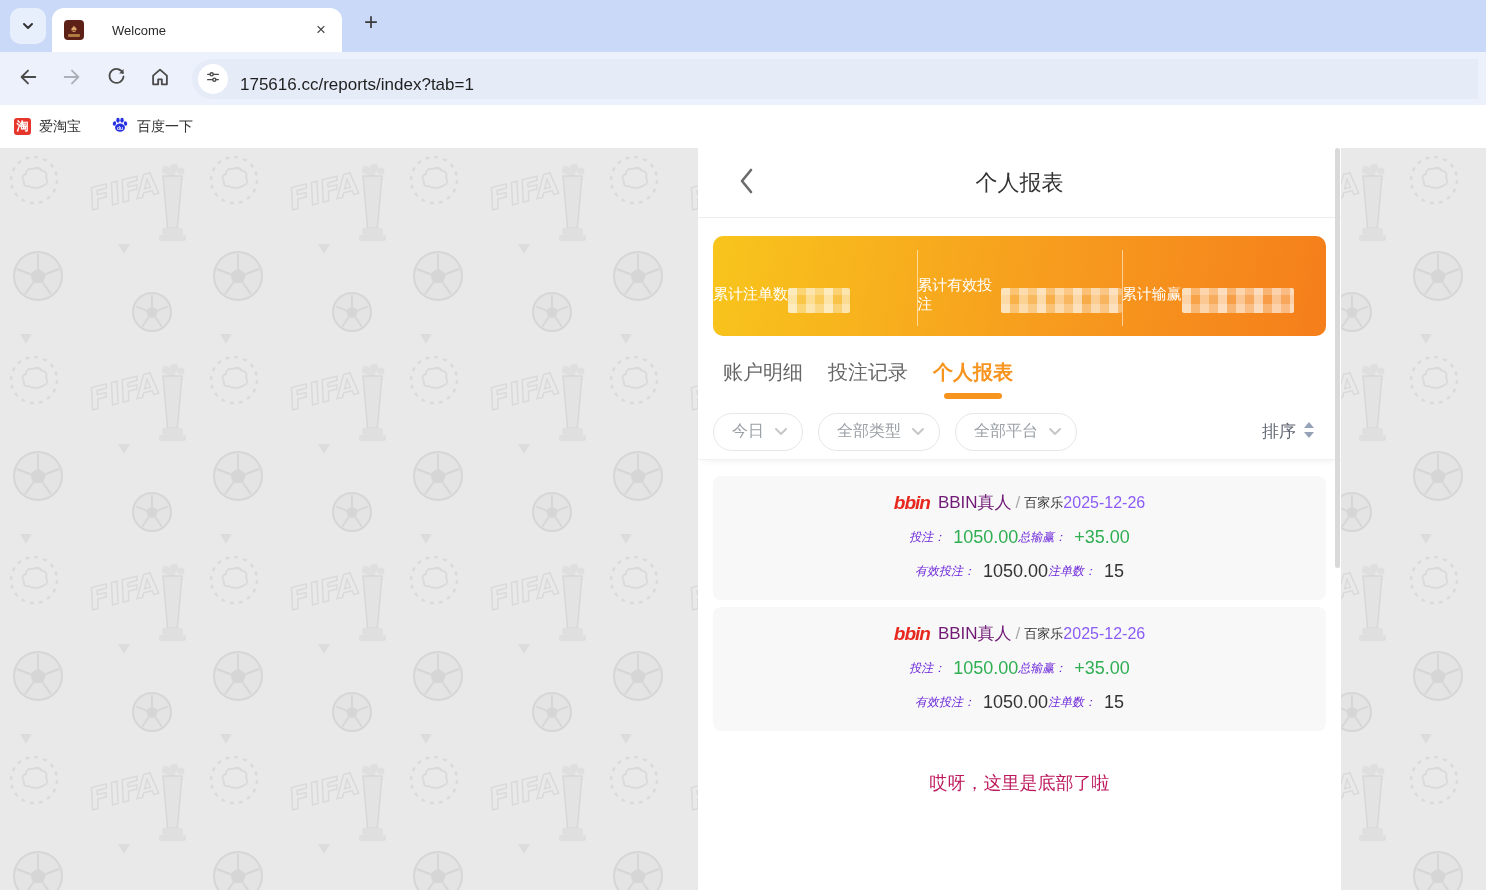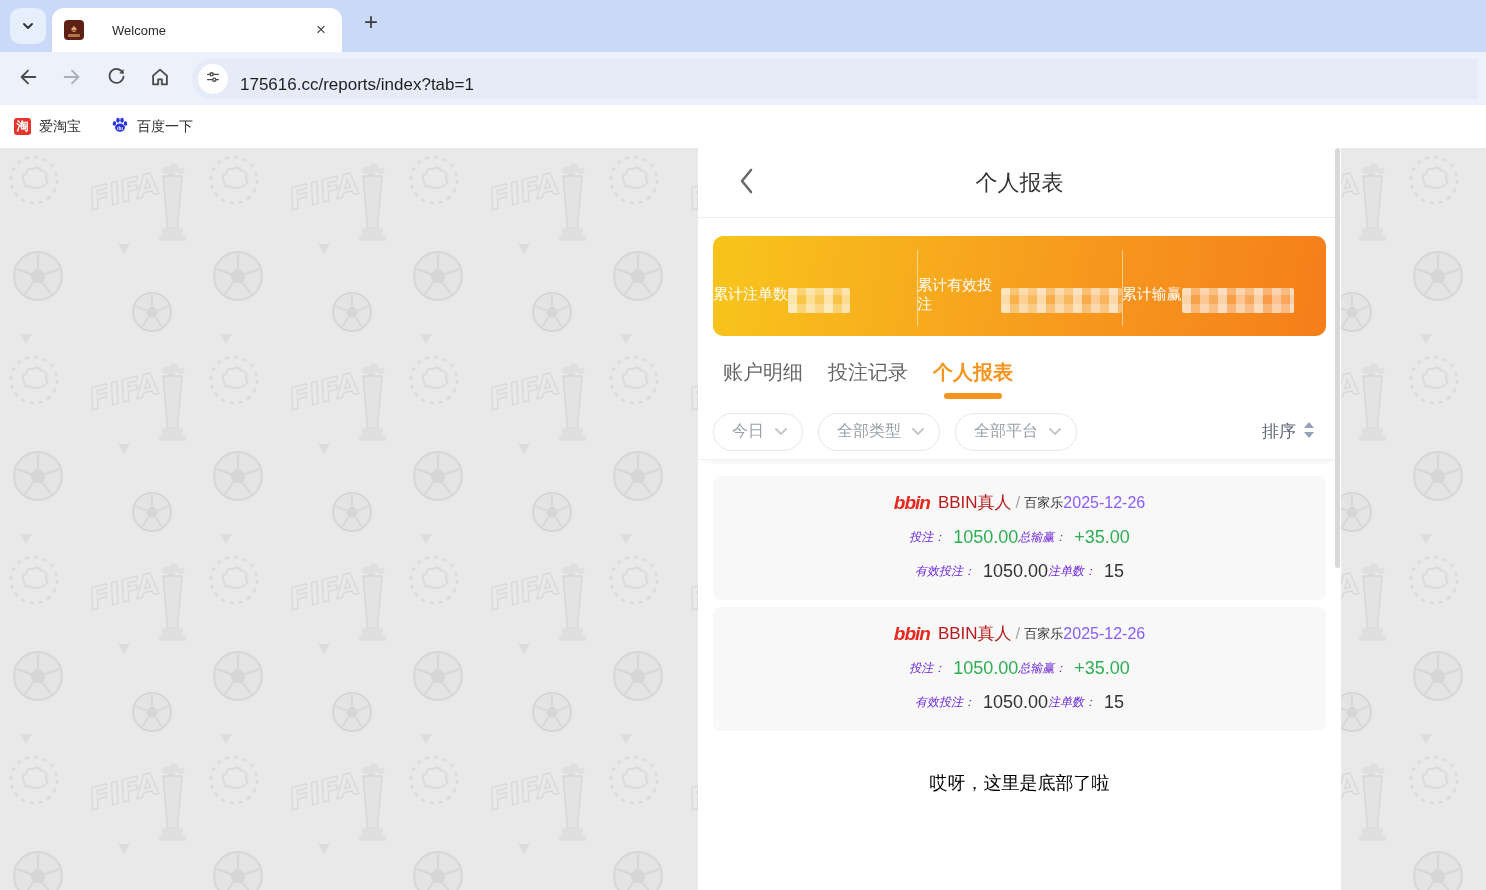--- a/index.html
+++ b/index.html
@@ -79,29 +79,29 @@
   .pill-label { font-size:16px; color:#9aa0a6; margin-right:10px;font-family:Liberation Mono, monospace; }
   .sort { margin-left:auto; display:flex; align-items:center; cursor:pointer; }
   .sort-label { font-size:17px; color:#5f6672; margin-right:6px; }
 
   .list { padding:16px 15px 0 15px; }
   .record-card { background:#f8f8f9; border-radius:8px; padding:15px 18px 18px 18px; margin-bottom:7px; }
   .rec-row { display:flex; align-items:center; justify-content:center; }
   .rec-row + .rec-row { margin-top:13px; }
   .rec-left, .rec-right { display:flex; align-items:center; }
   .bbin-logo { color:#e6281e; font-weight:bold; font-style:italic; font-size:19px; letter-spacing:-1px; margin-right:8px; }
-  .provider { font-size:17px; color:#b91c1c; }
+  .provider { font-size:17px; color:#701a75; }
   .slash { font-size:17px; color:#aaa; margin:0 4px; }
   .game { font-size:13px; color:#333; }
   .rec-date { font-size:16px; color:#8b5cf6; }
   .rec-label { font-size:12px; color:#6d28d9; margin-right:8px;font-style:italic; }
   .val-green { font-size:18px; color:#2fae52; font-weight:500; }
   .val-dark { font-size:18px; color:#333; font-weight:500; }
 
-  .footer-text { text-align:center; color:#000000; font-size:18px; margin-top:40px; }
+  .footer-text { text-align:center; color:#be185d; font-size:18px; margin-top:40px; }
 
   .scroll-thumb { position:absolute; right:1px; top:0; width:5px; height:420px; background:#d9d9d9; border-radius:3px; }
 </style>
 </head>
 <body>
 
 <div class="browser">
 
   <div class="tabstrip">
     <div class="tab-search-btn">

